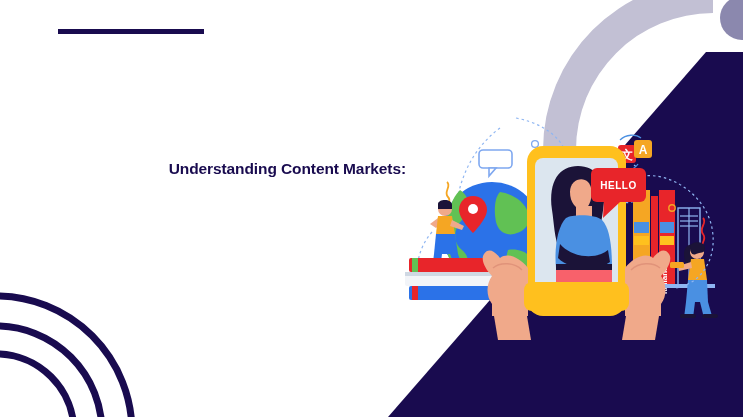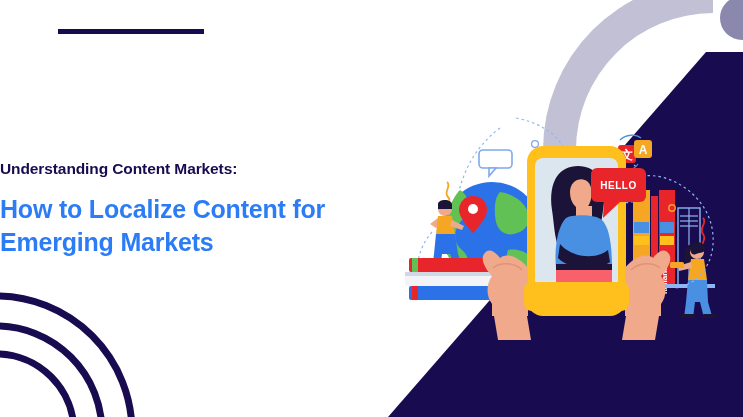--- a/index.html
+++ b/index.html
@@ -17,21 +17,21 @@
   }
   
   .layer{position:absolute;top:0;left:0;width:743px;height:417px;}
   .accent-bar{
     position:absolute;left:58px;top:29px;width:146px;height:5px;
     background:#190B4F;
   }
   
   .text-block{
     position:absolute;left:0px;top:160px;width:406px;
-    text-align:left;
+    text-align:right;
   }
   .kicker{
     font-size:15.5px;font-weight:bold;color:#190B4F;
     letter-spacing:-0.1px;margin:0 0 14px 0;line-height:1.2;
   }
   .headline{
     font-size:25px;font-weight:bold;color:#2C7CF5;
     line-height:1.35;margin:0;letter-spacing:-0.2px;
   }
   .headline .l2{display:block;}
@@ -216,19 +216,15 @@
       <rect x="524" y="282" width="105" height="29" rx="8" fill="#FFC01E"></rect>
 
       <path d="M494,316 L527,316 L531,340 L498,340 Z" fill="#F0A98A"></path>
       <path d="M659,316 L626,316 L622,340 L655,340 Z" fill="#F0A98A"></path>
     </g>
 
   </svg>
 
   <div class="text-block">
     <div class="kicker">Understanding Content Markets:</div>
-    <div class="headline">
-      <span class="l1">How to Localize Content for</span>
-      <span class="l2">Emerging Markets</span>
-    </div>
   </div>
 
 </div>
 
 </body></html>

